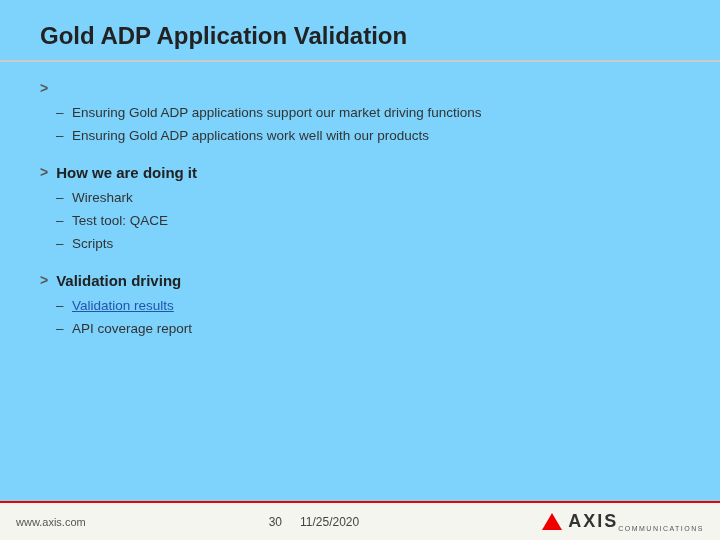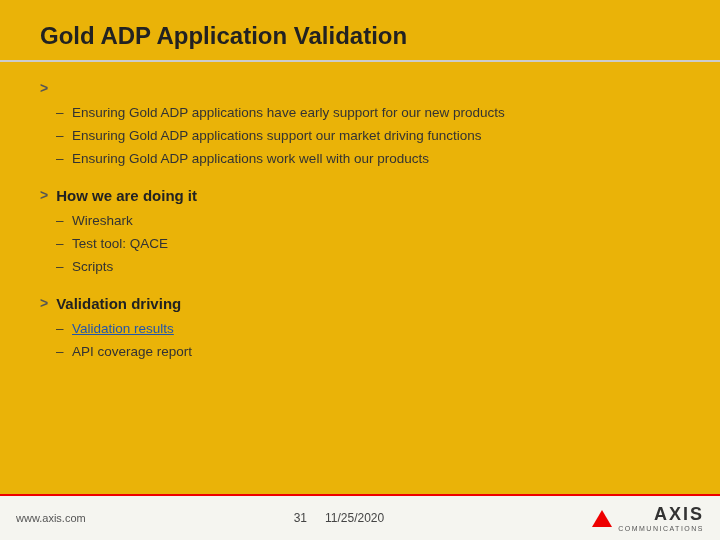--- a/index.html
+++ b/index.html
@@ -10,21 +10,21 @@
       background: #f5f5f0;
       font-family: Arial, Helvetica, sans-serif;
       font-size: 14px;
       color: #222;
       overflow: hidden;
     }
 
     .slide {
       width: 720px;
       height: 540px;
-      background: #eab308;
+      background: #7dd3fc;
       display: flex;
       flex-direction: column;
       padding: 0;
     }
 
     
     .header {
       padding: 22px 40px 10px 40px;
       border-bottom: 2px solid #ccc;
     }
@@ -111,21 +111,21 @@
 
     .footer-date {
       font-size: 12px;
       color: #444;
       text-align: center;
     }
 
     
     .axis-logo {
       display: flex;
-      flex-direction: column;
+      flex-direction: row;
       align-items: flex-end;
       text-align: right;
     }
 
     .axis-logo-text {
       font-size: 18px;
       font-weight: bold;
       color: #333;
       letter-spacing: 2px;
     }
@@ -160,21 +160,20 @@
     <div class="slide-title">Gold ADP Application Validation</div>
   </div>
 
   <div class="content">
 
     <div class="section">
       <div class="section-header">
         <span class="arrow">&gt;</span>
       </div>
       <ul class="bullet-list">
-        <li>Ensuring Gold ADP applications have early support for our new products</li>
         <li>Ensuring Gold ADP applications support our market driving functions</li>
         <li>Ensuring Gold ADP applications work well with our products</li>
       </ul>
     </div>
 
     <div class="section">
       <div class="section-header">
         <span class="arrow">&gt;</span>
         <span>How we are doing it</span>
       </div>
@@ -198,21 +197,21 @@
       </ul>
     </div>
 
   </div>
 
   <div class="footer">
     <div class="footer-left">
       <span class="footer-url">www.axis.com</span>
     </div>
     <div style="display:flex; align-items:center; gap: 18px;">
-      <span class="footer-slide-num">31</span>
+      <span class="footer-slide-num">30</span>
       <span class="footer-date">11/25/2020</span>
     </div>
     <div class="logo-wrapper">
       <div class="axis-triangle"></div>
       <div class="axis-logo">
         <span class="axis-logo-text">AXIS</span>
         <span class="axis-logo-sub">COMMUNICATIONS</span>
       </div>
     </div>
   </div>

